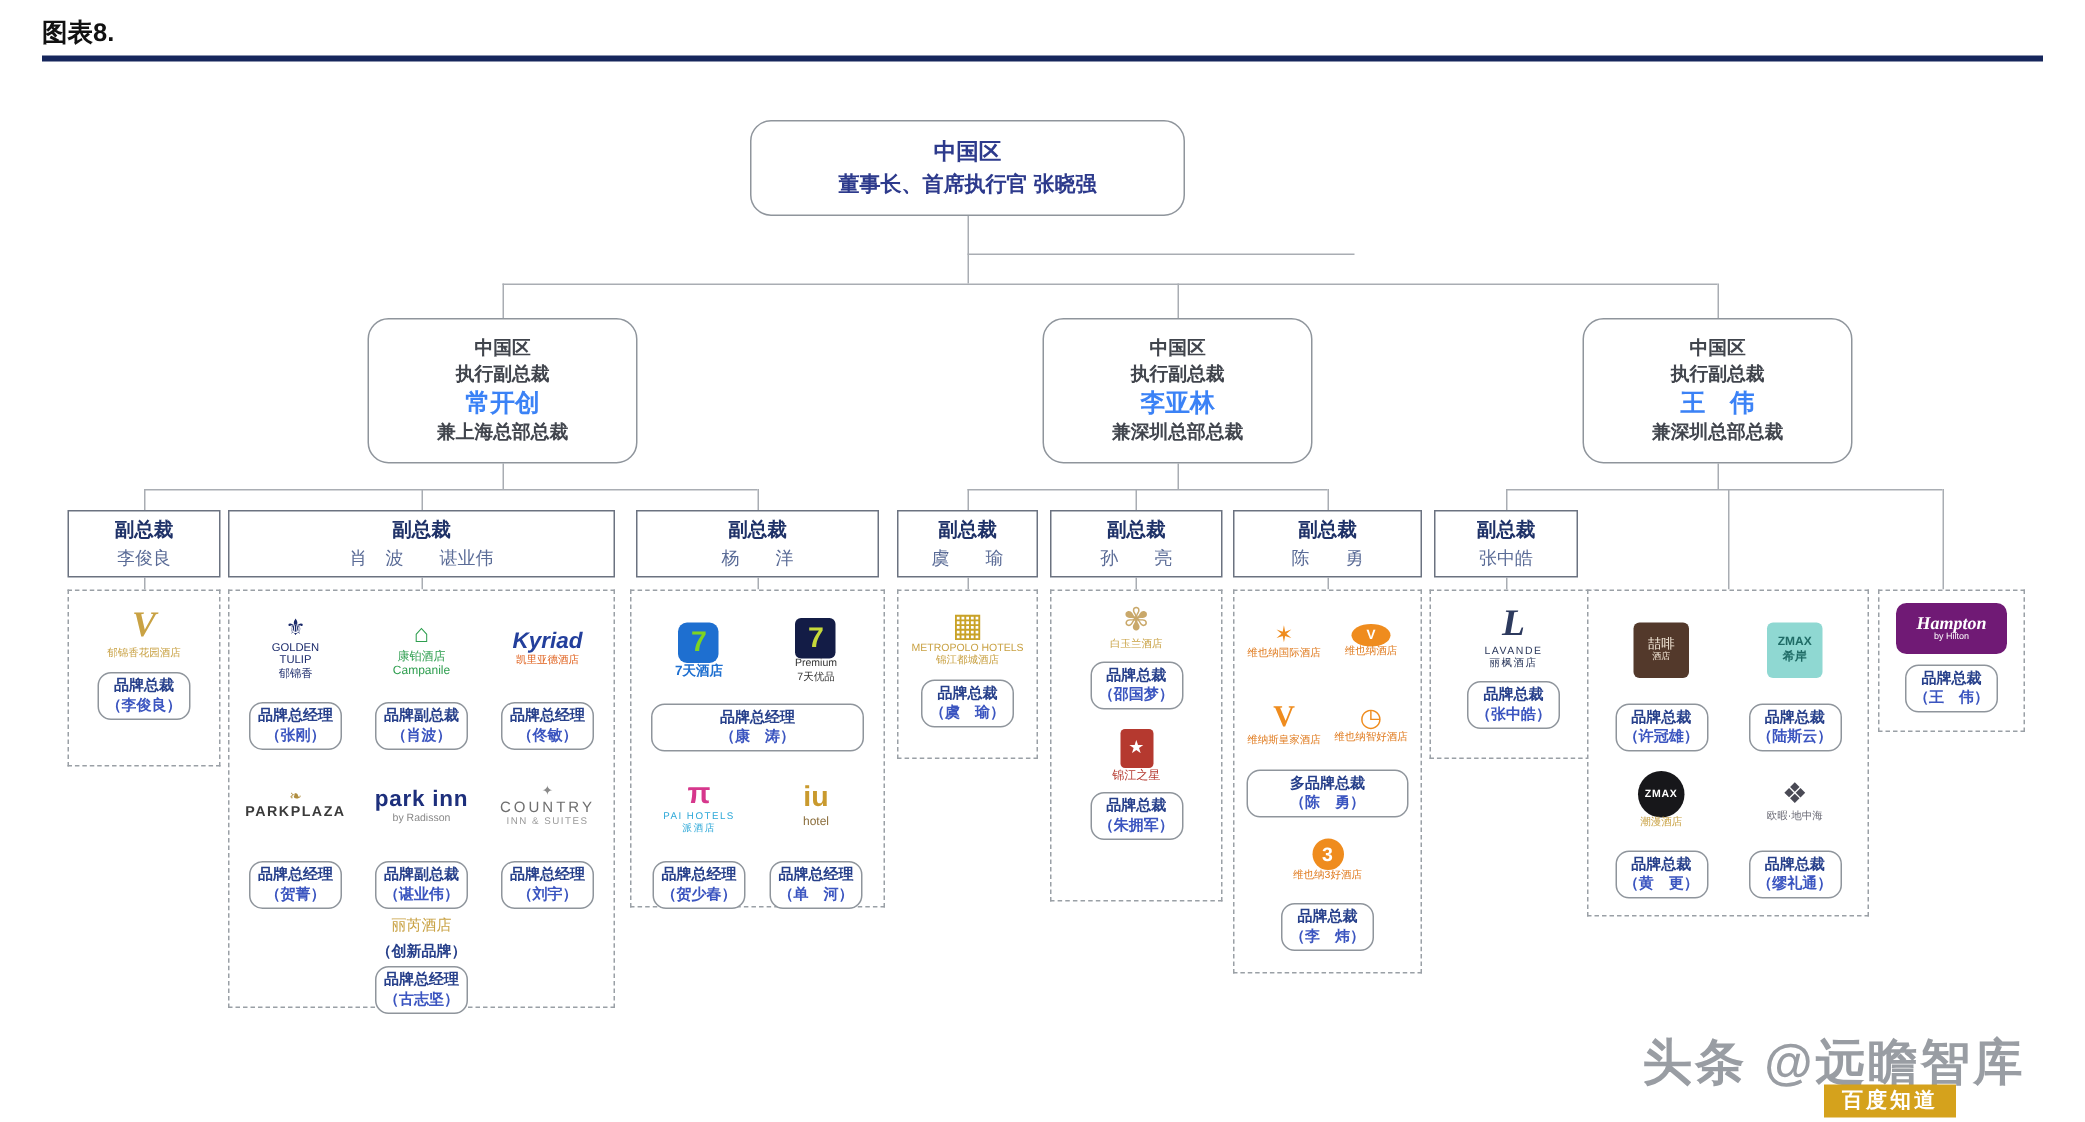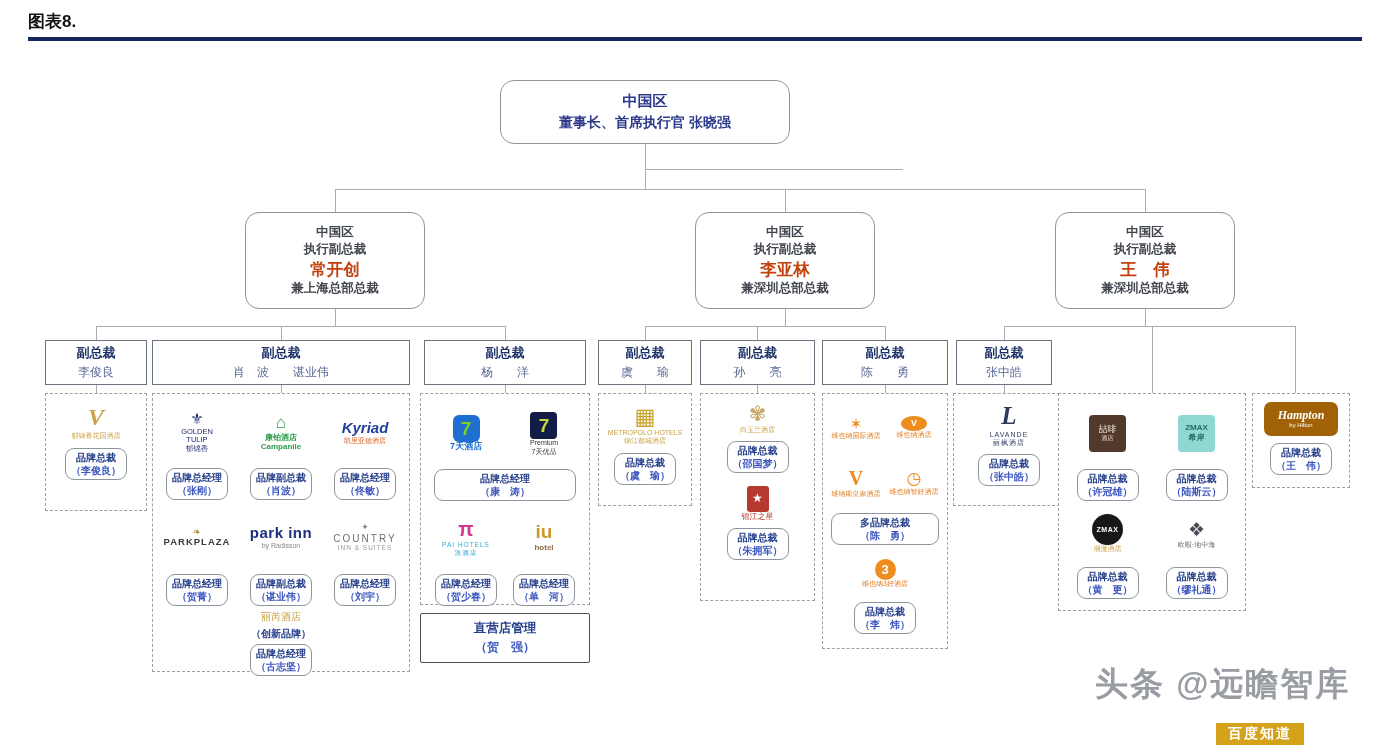--- a/index.html
+++ b/index.html
@@ -17,21 +17,21 @@
   .box{position:absolute;background:#fff;border:1.5px solid #8f959c;display:flex;flex-direction:column;
        align-items:center;justify-content:center;text-align:center;box-sizing:border-box;}
   .rounded{border-radius:14px;}
   .ceo{left:500px;top:80px;width:290px;height:64px;border-color:#8f959c;}
   .ceo .l1{font-size:15px;font-weight:bold;color:#2d3a8c;}
   .ceo .l2{font-size:14px;font-weight:bold;color:#2d3a8c;margin-top:3px;}
   .dceo{left:903px;top:127px;width:138px;height:46px;border-radius:2px;border-color:#61666d;}
   .dceo div{font-size:13px;font-weight:bold;color:#3a3f48;line-height:1.45;}
   .evp{top:212px;width:180px;height:97px;}
   .evp .l{font-size:12.5px;font-weight:bold;color:#41454d;line-height:1.4;}
-  .evp .nm{font-size:16.5px;font-weight:bold;color:#c2410c;line-height:1.3;}
+  .evp .nm{font-size:16.5px;font-weight:bold;color:#3b82f6;line-height:1.3;}
   .vpbox{top:340px;height:45px;border-color:#6b7280;text-align:center;}
   .vpbox .t{font-size:13px;font-weight:bold;color:#1f3268;}
   .vpbox .n{font-size:12px;color:#5a6b96;margin-top:2px;}
   
   .dashed{position:absolute;border:1.5px dashed #9aa0a6;background:#fff;box-sizing:border-box;}
   .col{display:flex;flex-direction:column;align-items:center;}
   .grid3{display:grid;grid-template-columns:repeat(3,1fr);justify-items:center;align-items:center;}
   .grid2{display:grid;grid-template-columns:repeat(2,1fr);justify-items:center;align-items:center;}
   .span2{grid-column:1 / span 2;}
   .span3{grid-column:1 / span 3;}
@@ -39,40 +39,40 @@
            color:#27408b;background:#fff;text-align:center;font-weight:bold;}
   .namebox .nm{color:#3b55c0;font-weight:bold;}
   .logo{display:flex;flex-direction:column;align-items:center;justify-content:center;text-align:center;line-height:1.15;}
   .cap-gold{font-size:7px;color:#c9a244;}
   .cap-orange{font-size:7px;color:#e07b1f;}
   .cap-navy{font-size:7.5px;color:#1b2a6b;font-weight:normal;}
   
   .gv{font-family:"Liberation Serif","DejaVu Serif",serif;font-style:italic;font-weight:bold;font-size:24px;color:#c9a244;}
   .gt-fleur{font-size:15px;color:#1b2a6b;}
   .cam-house{font-size:17px;color:#2e9e4f;}
-  .cam-t{font-size:8px;color:#2e9e4f;font-weight:bold;}
+  .cam-t{font-size:8px;color:#2e9e4f;font-weight:normal;}
   .ky{font-size:15px;font-weight:bold;font-style:italic;color:#233f9c;}
   .ky-cap{font-size:7px;color:#e0621f;}
   .pp-leaf{font-size:10px;color:#b08d3f;}
   .pp-t{font-size:9.5px;font-weight:bold;color:#3a3a3a;letter-spacing:1px;}
   .pi{font-size:15px;font-weight:bold;color:#1d2f7c;letter-spacing:0.5px;}
   .pi-cap{font-size:7px;color:#888;}
   .co-star{font-size:9px;color:#8a8a8a;}
   .co-t{font-size:10px;color:#6f6f6f;letter-spacing:2px;}
   .co-cap{font-size:6.5px;color:#9a9a9a;letter-spacing:1px;}
   .sq7{width:27px;height:27px;border-radius:6px;background:#1e6fd0;color:#7ed321;font-weight:bold;
        font-size:19px;display:flex;align-items:center;justify-content:center;}
   .sq7p{width:27px;height:27px;border-radius:4px;background:#131c46;color:#c6d93a;font-weight:bold;
         font-size:19px;display:flex;align-items:center;justify-content:center;}
-  .cap-7{font-size:9px;font-weight:bold;color:#1e6fd0;font-family:Liberation Mono, monospace;}
+  .cap-7{font-size:9px;font-weight:bold;color:#1e6fd0;}
   .cap-7p{font-size:7px;color:#333;}
   .pai{font-size:20px;font-weight:bold;color:#d6378c;}
   .pai-cap{font-size:6.5px;color:#2da8d8;letter-spacing:1px;}
   .iu{font-size:19px;font-weight:800;color:#c99a2e;}
-  .iu-cap{font-size:8px;color:#8a6d3b;font-weight:bold;}
+  .iu-cap{font-size:8px;color:#8a6d3b;font-weight:normal;}
   .direct{left:420px;top:613px;width:170px;height:50px;border:1.6px solid #4a4f57;border-radius:2px;}
   .direct .l1{font-size:12.5px;font-weight:bold;color:#27408b;}
   .direct .l2{font-size:12px;font-weight:bold;color:#3b55c0;margin-top:2px;}
   .metro{font-size:22px;color:#c9a227;}
   .mag{font-size:21px;color:#c9a86a;}
   .jjstar{width:22px;height:26px;border-radius:3px;background:#b5392f;color:#fff;font-size:12px;
           display:flex;align-items:center;justify-content:center;}
   .cap-red{font-size:8px;color:#b5392f;font-weight:normal;}
   .vie-flame{font-size:15px;color:#ef8c1e;}
   .vie-oval{width:26px;height:15px;border-radius:50%;background:#ef8c1e;color:#fff;font-size:9px;font-weight:bold;
@@ -84,27 +84,27 @@
   .lav{font-family:"Liberation Serif","DejaVu Serif",serif;font-style:italic;font-weight:bold;font-size:25px;color:#2d3a5e;}
   .lav-cap{font-size:7px;color:#2d3a5e;letter-spacing:1px;}
   .zhe{width:37px;height:37px;border-radius:4px;background:#53392b;color:#f5e9d9;display:flex;flex-direction:column;
        align-items:center;justify-content:center;font-size:9px;line-height:1.2;}
   .xana{width:37px;height:37px;border-radius:4px;background:#8fd8d2;color:#1f6b66;display:flex;flex-direction:column;
         align-items:center;justify-content:center;font-size:8px;font-weight:bold;line-height:1.2;}
   .zmax{width:31px;height:31px;border-radius:50%;background:#17171a;color:#fff;font-size:7px;font-weight:bold;
         display:flex;align-items:center;justify-content:center;letter-spacing:0.5px;}
   .ohas{font-size:19px;color:#4a4a55;}
   .ohas-cap{font-size:7px;color:#6a6a75;}
-  .hamp{width:74px;height:34px;border-radius:7px;background:#a16207;color:#fff;display:flex;flex-direction:column;
+  .hamp{width:74px;height:34px;border-radius:7px;background:#701a75;color:#fff;display:flex;flex-direction:column;
         align-items:center;justify-content:center;line-height:1.1;}
   .hamp .h1{font-family:"Liberation Serif","DejaVu Serif",serif;font-style:italic;font-size:12px;font-weight:bold;}
   .hamp .h2{font-size:6px;}
   
   .source{left:28px;top:719px;font-size:13.5px;font-weight:bold;color:#111;}
-  .wm-main{left:1095px;top:662px;font-size:33px;color:#999da3;font-weight:bold;letter-spacing:2px;}
+  .wm-main{left:1095px;top:686px;font-size:33px;color:#999da3;font-weight:bold;letter-spacing:2px;}
   .wm-badge{left:1216px;top:723px;background:#d5a21c;color:#fff;font-size:14px;font-weight:bold;
             padding:2px 12px;letter-spacing:2px;}
 </style>
 </head>
 <body>
 
 <div class="canvas">
 
   <div class="abs fig-tag">图表8.</div>
   <div class="abs title-rule"></div>
@@ -296,24 +296,20 @@
     <div class="namebox">
       <div>品牌总经理</div>
       <div class="nm">（贺少春）</div>
     </div>
     <div class="namebox">
       <div>品牌总经理</div>
       <div class="nm">（单　河）</div>
     </div>
   </div>
 
-  <div class="box direct">
-    <div class="l1">直营店管理</div>
-    <div class="l2">（贺　强）</div>
-  </div>
 
   <div class="dashed col" style="left:598px;top:393px;width:94px;height:113px;padding-top:10px;gap:8px;">
     <div class="logo">
       <span class="metro">▦</span>
       <span class="cap-gold">METROPOLO HOTELS</span>
       <span class="cap-gold">锦江都城酒店</span>
     </div>
     <div class="namebox">
       <div>品牌总裁</div>
       <div class="nm">（虞　瑜）</div>

